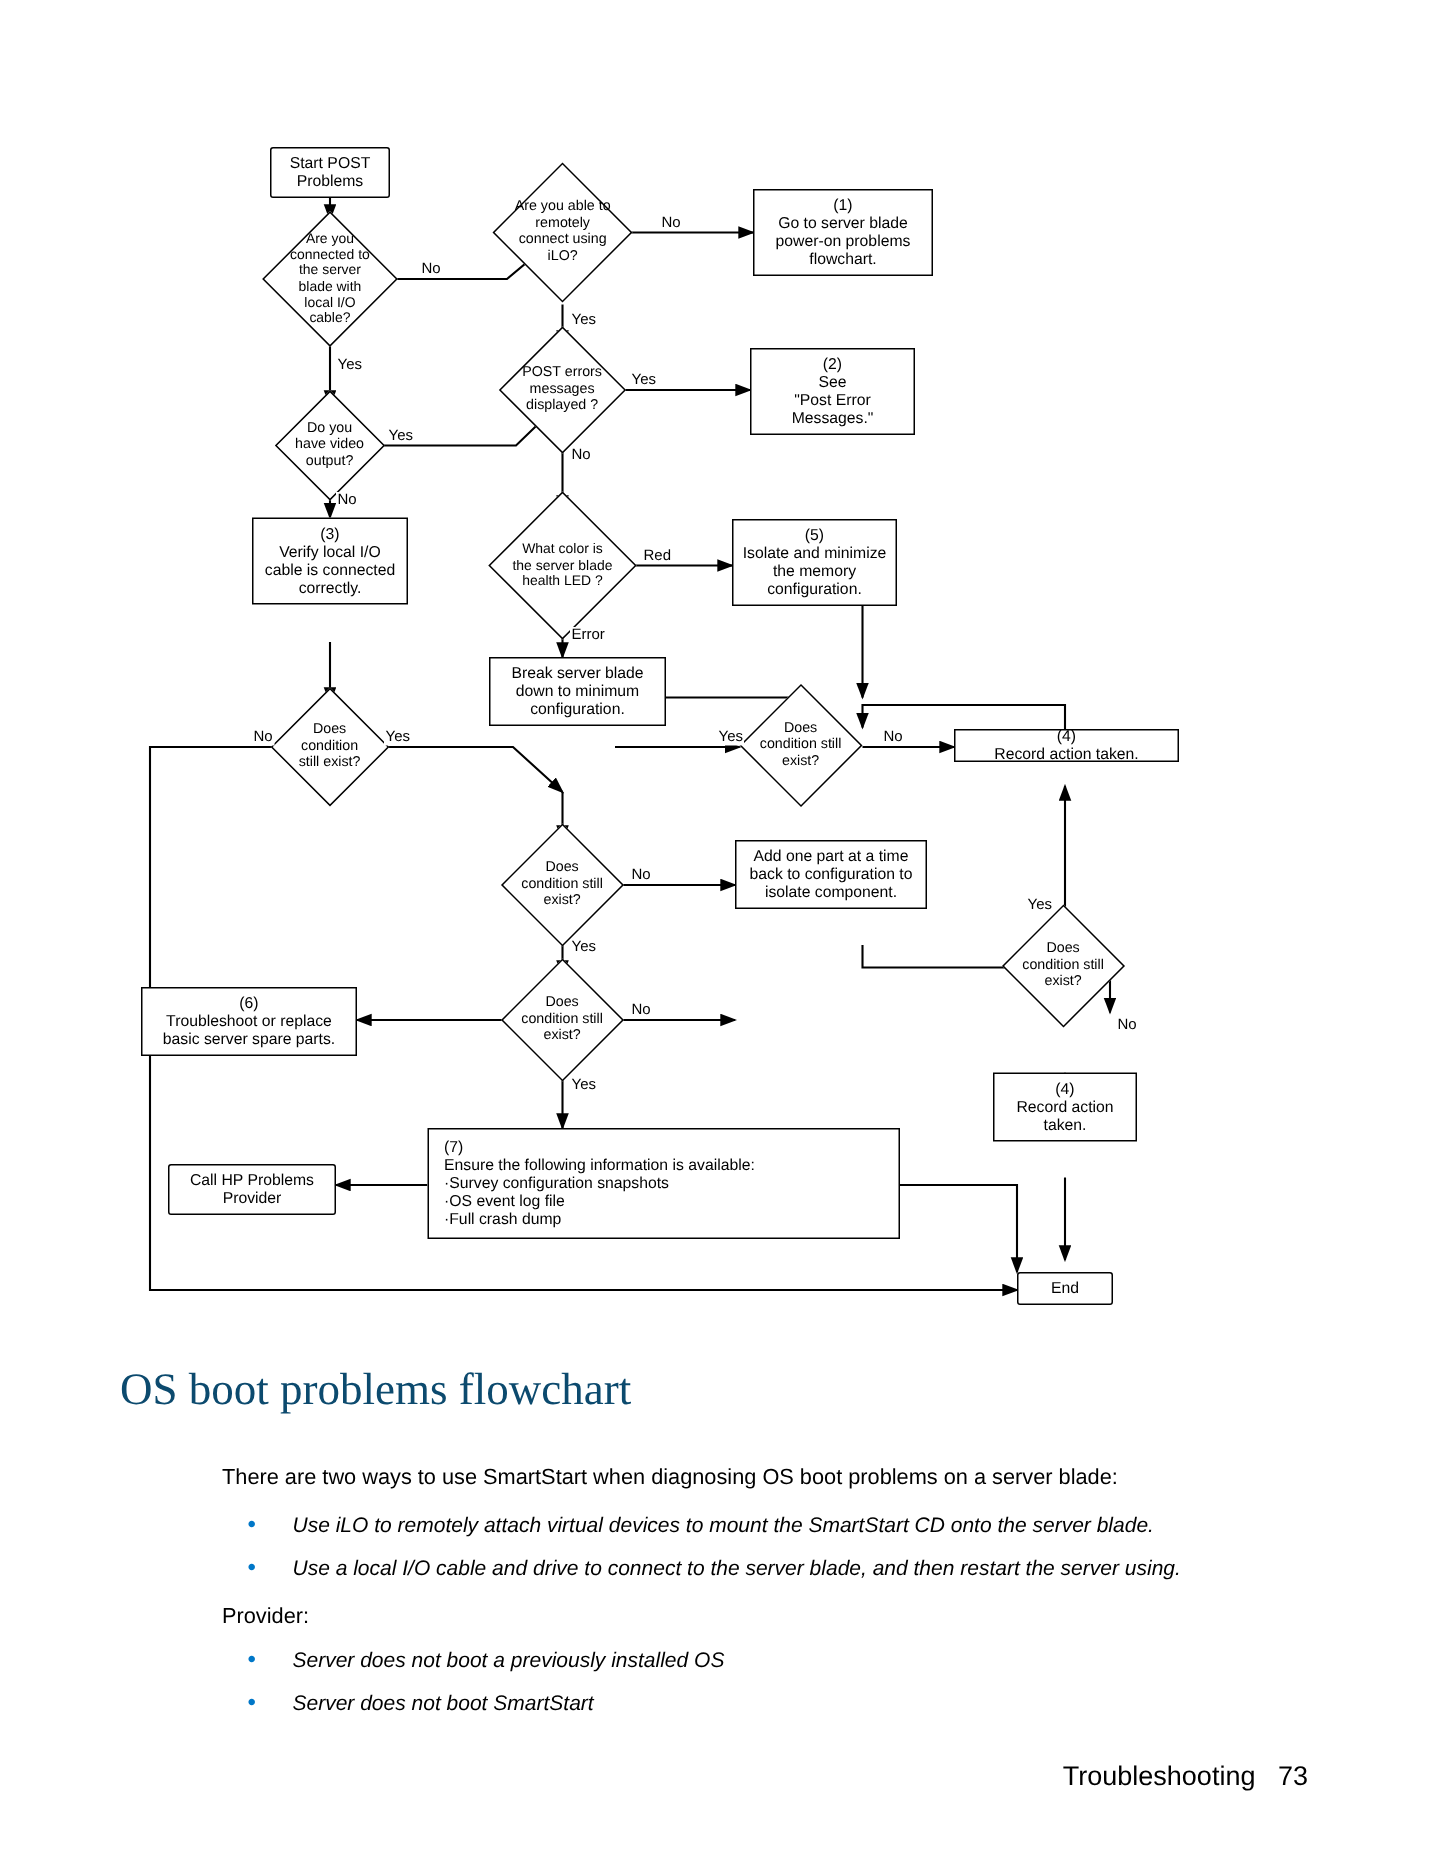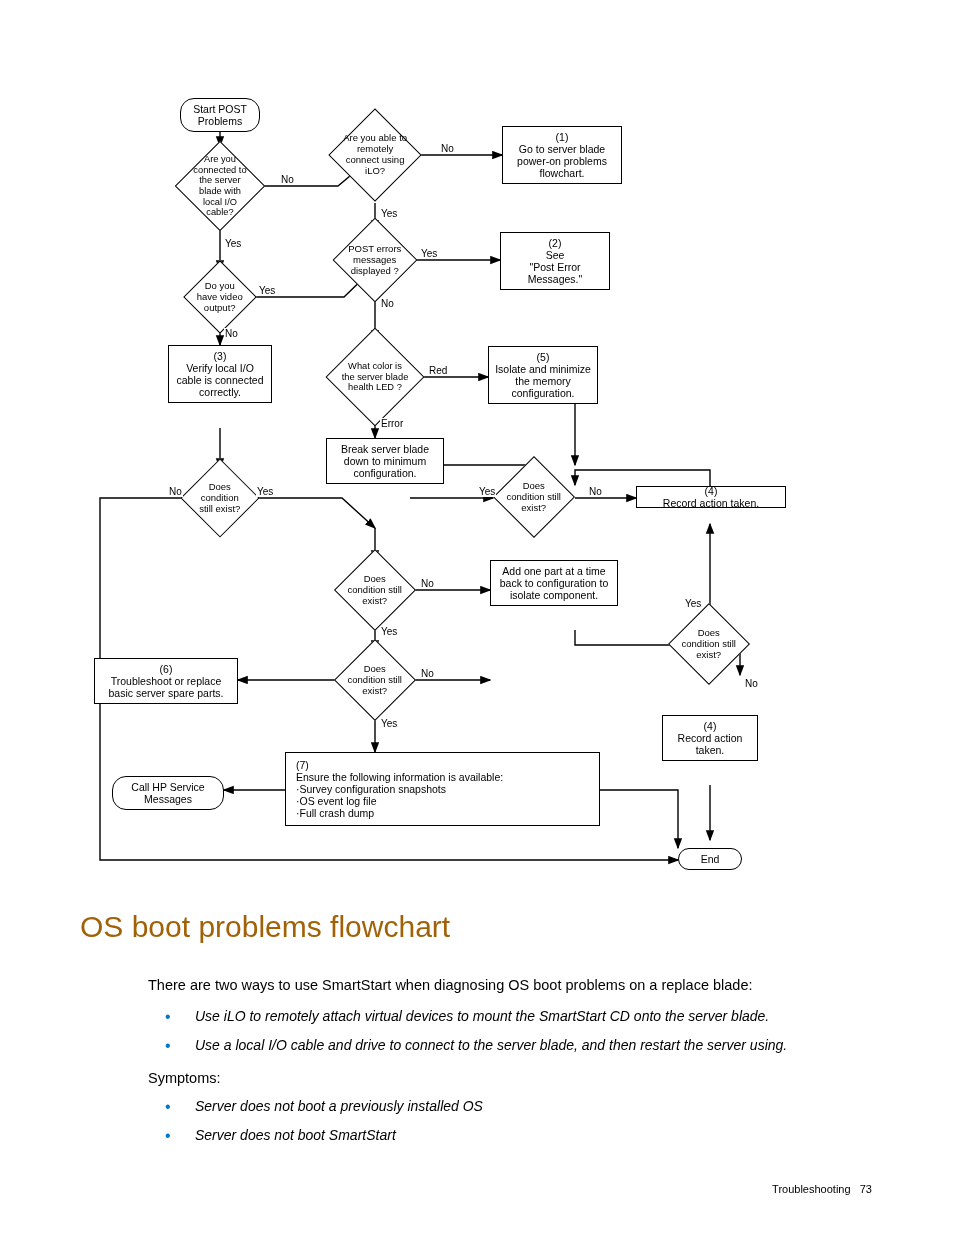--- a/index.html
+++ b/index.html
@@ -21,38 +21,38 @@
   .node {
     position: absolute;
     font-size: 10.5px;
     line-height: 1.15;
     text-align: center;
     display: flex;
     align-items: center;
     justify-content: center;
     background: #fff;
   }
-  .term { border: 1.5px solid #000; border-radius: 14px; padding: 4px 8px; }
+  .term { border: 1.5px solid #000; border-radius: 2px; padding: 4px 8px; }
   .proc { border: 1.5px solid #000; padding: 4px 6px; }
   .dec  { border: 1.5px solid #000; transform: rotate(45deg); }
   .dec > span { transform: rotate(-45deg); display:block; text-align:center; }
   .lbl { position:absolute; font-size:10px; background:#fff; padding:0 1px; }
   svg.lines { position:absolute; left:0; top:0; width:720px; height:785px; }
   .arrow { stroke:#000; stroke-width:1.4; fill:none; marker-end:url(#ah); }
 
   .heading {
     position:absolute; left:80px; top:910px;
-    font-size:30px; color:#a16207; font-weight:400;
-    font-family: Liberation Sans, sans-serif;
+    font-size:30px; color:#0c4a6e; font-weight:400;
+    font-family: Liberation Serif, serif;
   }
   .bodytext { position:absolute; left:148px; width:720px; font-size:14.5px; line-height:1.45; }
   .intro { top:975px; }
   .bul { position:absolute; left:165px; color:#0077c8; font-size:16px; }
   .bultxt { position:absolute; left:195px; font-size:14px; width:680px;font-style:italic; }
-  .footer { position:absolute; right:82px; bottom:40px; font-size:11px; }
+  .footer { position:absolute; right:82px; bottom:40px; font-size:18px; }
 </style>
 </head>
 <body>
 
 <div class="flowchart">
 <svg class="lines">
   <defs>
         <marker id="ah" markerWidth="8" markerHeight="8" refX="7" refY="3" orient="auto">
           <path d="M0,0 L8,3 L0,6 Z" fill="#000"></path>
         </marker>
@@ -153,21 +153,21 @@
       <span style="font-size:9.5px; width:80px;">Does condition still exist?</span>
     </div>
 <div class="node dec" style="left:600px; top:525px; width:58px; height:58px;">
       <span style="font-size:9.5px; width:80px;">Does condition still exist?</span>
     </div>
 <div class="node proc" style="left:582px; top:625px; width:96px;">
       <span style="white-space:pre-line;">(4)
 Record action taken.</span>
     </div>
 <div class="node term" style="left:32px; top:686px; width:112px;">
-      <span>Call HP Service Messages</span>
+      <span>Call HP Problems Provider</span>
     </div>
 <div class="node proc" style="left:205px; top:662px; width:315px; text-align:left; justify-content:flex-start; padding:6px 10px;">
       <span style="white-space:pre-line; text-align:left;">(7)
 Ensure the following information is available:
 ·Survey configuration snapshots
 ·OS event log file
 ·Full crash dump</span>
     </div>
 <div class="node term" style="left:598px; top:758px; width:64px;">
       <span>End</span>
@@ -190,29 +190,29 @@
 <div class="lbl" style="left:340px; top:488px;">No</div>
 <div class="lbl" style="left:300px; top:536px;">Yes</div>
 <div class="lbl" style="left:340px; top:578px;">No</div>
 <div class="lbl" style="left:300px; top:628px;">Yes</div>
 <div class="lbl" style="left:604px; top:508px;">Yes</div>
 <div class="lbl" style="left:664px; top:588px;">No</div>
 </div>
 
 <h1 class="heading">OS boot problems flowchart</h1>
 
-<p class="bodytext intro">There are two ways to use SmartStart when diagnosing OS boot problems on a replace blade:</p>
+<p class="bodytext intro">There are two ways to use SmartStart when diagnosing OS boot problems on a server blade:</p>
 
 <span class="bul" style="top:1008px;">•</span>
 <p class="bultxt" style="top:1008px;">Use iLO to remotely attach virtual devices to mount the SmartStart CD onto the server blade.</p>
 
 <span class="bul" style="top:1037px;">•</span>
 <p class="bultxt" style="top:1037px;">Use a local I/O cable and drive to connect to the server blade, and then restart the server using.</p>
 
-<p class="bodytext" style="top:1068px;">Symptoms:</p>
+<p class="bodytext" style="top:1068px;">Provider:</p>
 
 <span class="bul" style="top:1098px;">•</span>
 <p class="bultxt" style="top:1098px;">Server does not boot a previously installed OS</p>
 
 <span class="bul" style="top:1127px;">•</span>
 <p class="bultxt" style="top:1127px;">Server does not boot SmartStart</p>
 
 <div class="footer">
   <span>Troubleshooting</span>&nbsp;&nbsp;
   <span>73</span>

